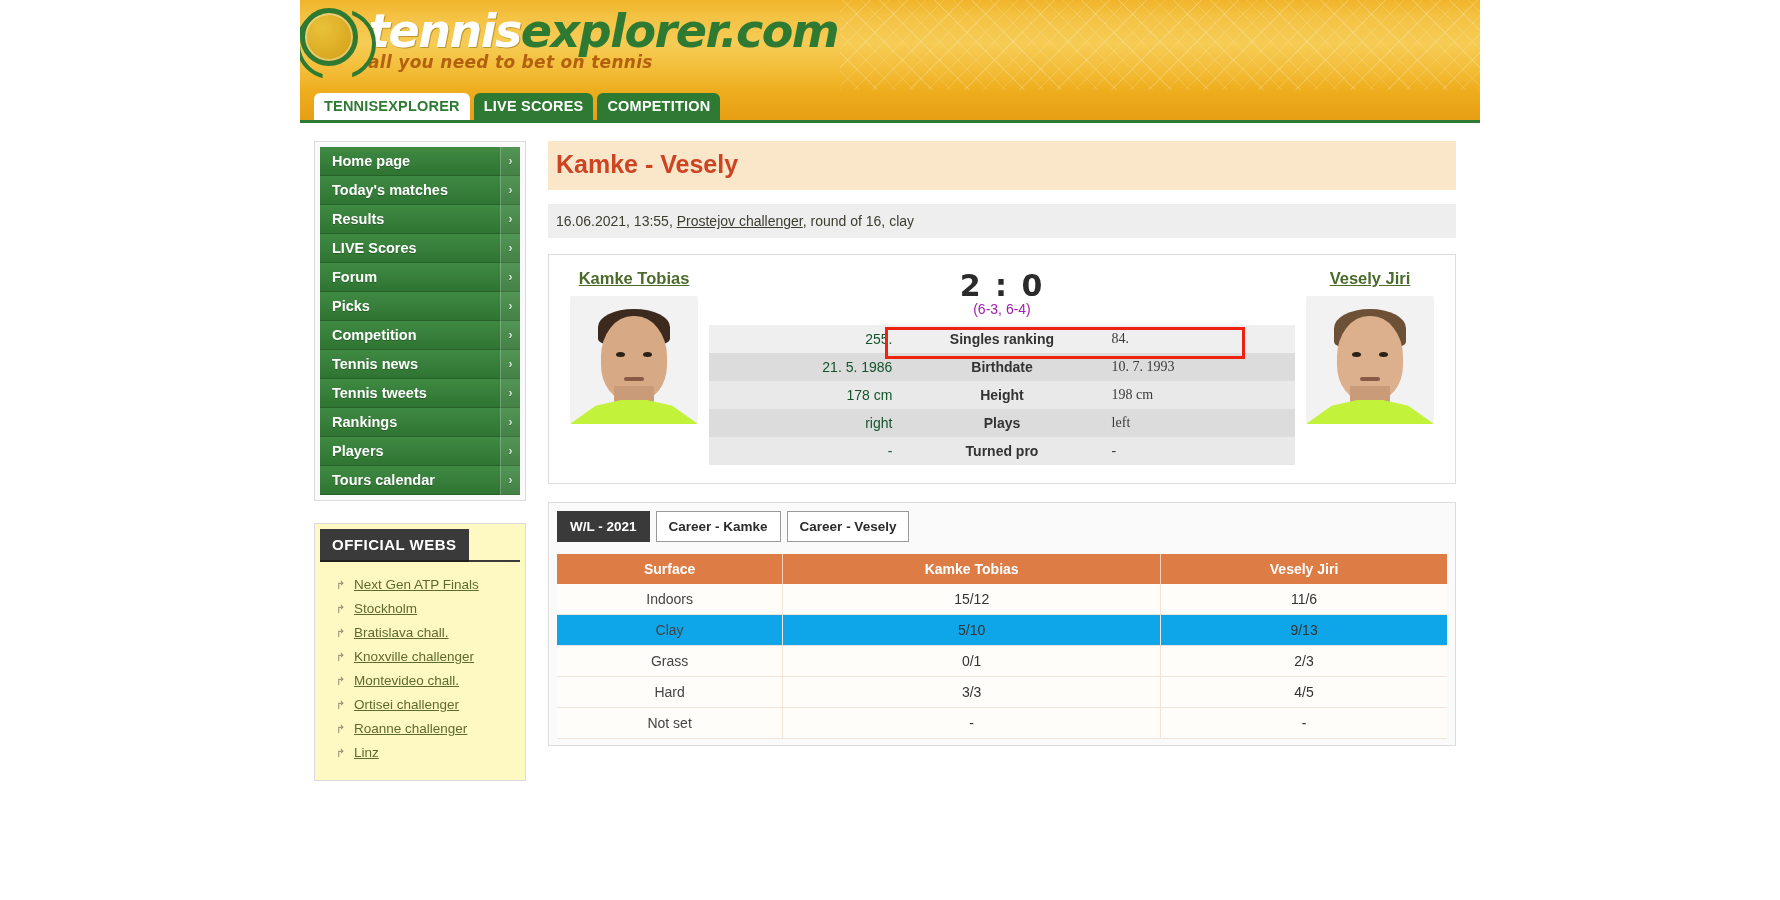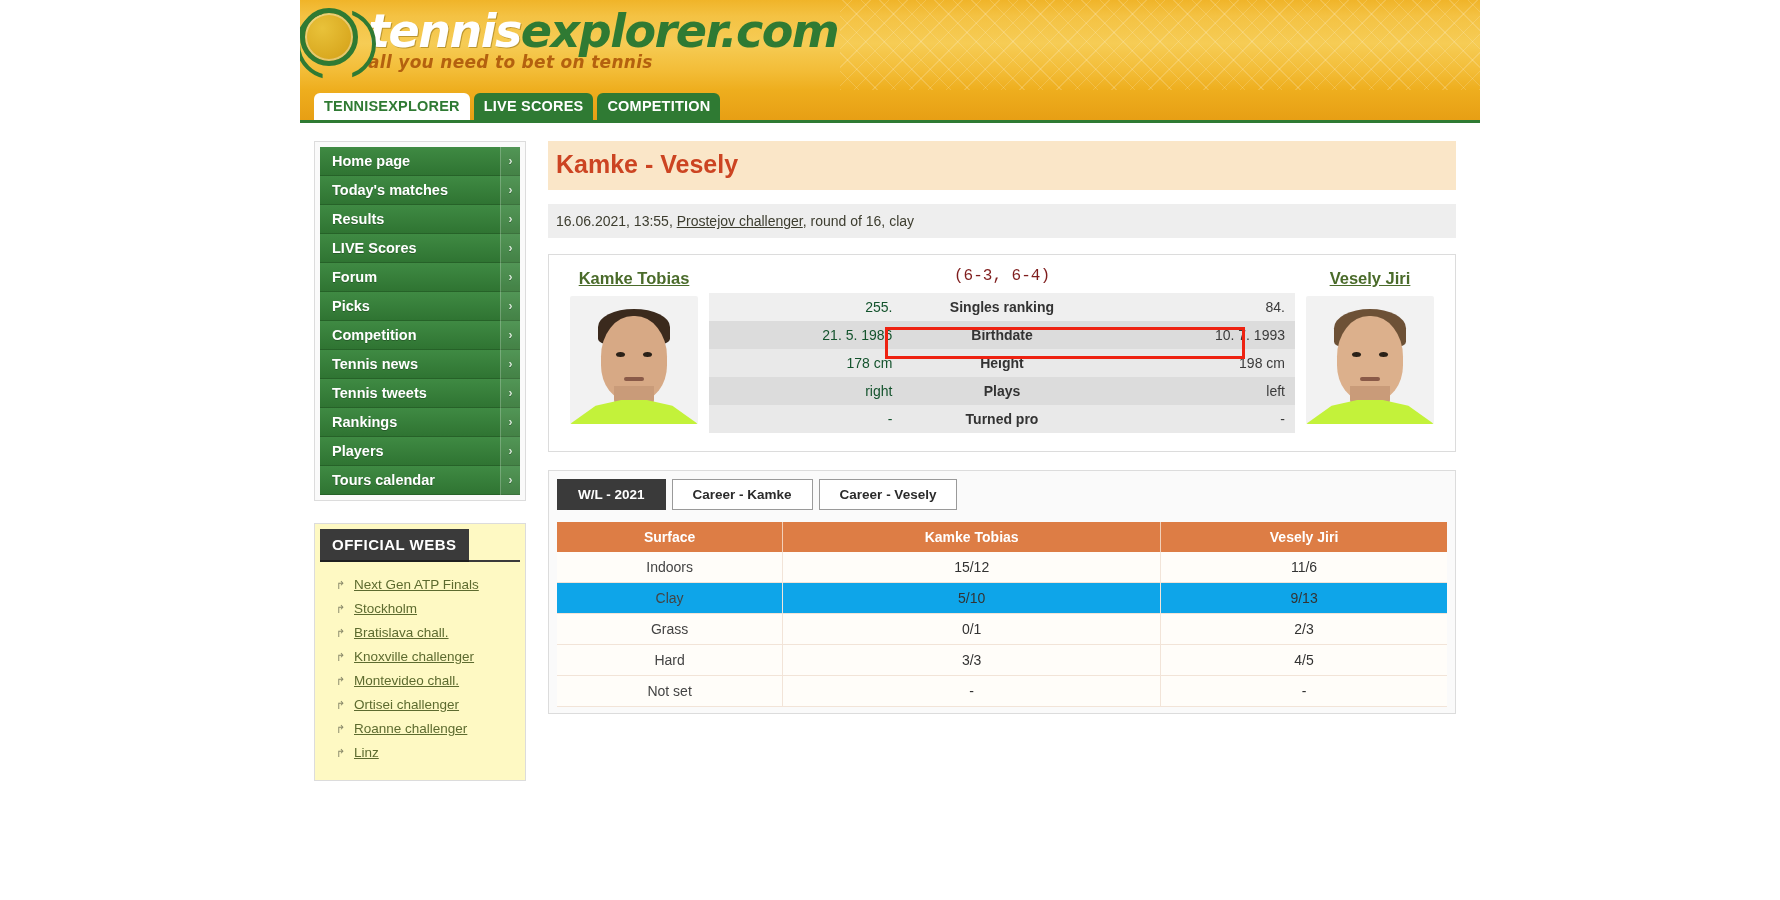--- a/index.html
+++ b/index.html
@@ -212,46 +212,46 @@
   }
   .photo.dark .hair{ background:#6d5136; height:30%; border-radius:50% 50% 14% 14%; }
   .photo.dark .head{ background:#dcb08c; }
 
   .center-col{ flex:1; text-align:center; position:relative; }
   .score{
     font-size:30px; font-weight:bold; color:#2b2b2b;
     letter-spacing:2px; line-height:34px;
     font-family:"DejaVu Sans", sans-serif;
   }
-  .sets{ font-size:16px; color:#7f1d1d; margin-top:-2px;font-family:Liberation Mono, monospace; }
+  .sets{ font-size:14px; color:#a21caf; margin-top:-2px; }
 
   table.stats{
     width:100%; border-collapse:collapse; margin-top:8px;
     font-size:14px;
   }
   table.stats td{ padding:6px 10px; }
   table.stats tr:nth-child(odd) td{ background:#e9e9e9; }
   table.stats tr:nth-child(even) td{ background:#dcdcdc; }
   td.v-left{ text-align:right; color:#14532d; width:33%; }
   td.v-mid{ text-align:center; font-weight:bold; color:#333; width:34%; }
-  td.v-right{ text-align:right; color:#3b3b3b; width:33%; }
+  td.v-right{ text-align:left; color:#3b3b3b; width:33%;font-family:Liberation Serif, serif; }
   tr.highlight td{ background:#efefef !important; }
   .hl-box{
     position:absolute;
     border:3px solid #ee2211;
     pointer-events:none;
     left:176px; top:58px; width:360px; height:32px;
   }
 
   
   .wl-panel{ margin-top:18px; border:1px solid #dcdcdc; background:#fafafa; padding:8px 8px 6px 8px; }
   .wl-tabs{ display:flex; align-items:flex-end; }
   .wl-tab{
     font-size:13.5px; font-weight:bold;
-    padding:7px 20px;
+    padding:7px 12px;
     border:1px solid #9a9a9a;
     background:#ffffff; color:#2b2b2b;
     margin-right:6px; cursor:pointer; white-space:nowrap;
   }
   .wl-tab.active{ background:#3a3a3a; color:#ffffff; border-color:#3a3a3a; }
   table.surface{ width:100%; border-collapse:collapse; font-size:14px; margin-top:12px; }
   table.surface th{
     background:#dd7d45; color:#ffffff; font-weight:bold;
     padding:7px 6px; font-size:14px;
     border-right:1px solid #f0d0ba;
@@ -349,20 +349,21 @@
               <div class="eyeL"></div>
               <div class="eyeR"></div>
               <div class="mouth"></div>
               <div class="neck"></div>
               <div class="shirt"></div>
             </div>
           </div>
         </div>
 
         <div class="center-col">
+          <div class="score">2 : 0</div>
           <div class="sets">(6-3, 6-4)</div>
 
           <table class="stats">
             <tbody>
               <tr class="highlight">
                 <td class="v-left">255.</td>
                 <td class="v-mid">Singles ranking</td>
                 <td class="v-right">84.</td>
               </tr>
               <tr>

